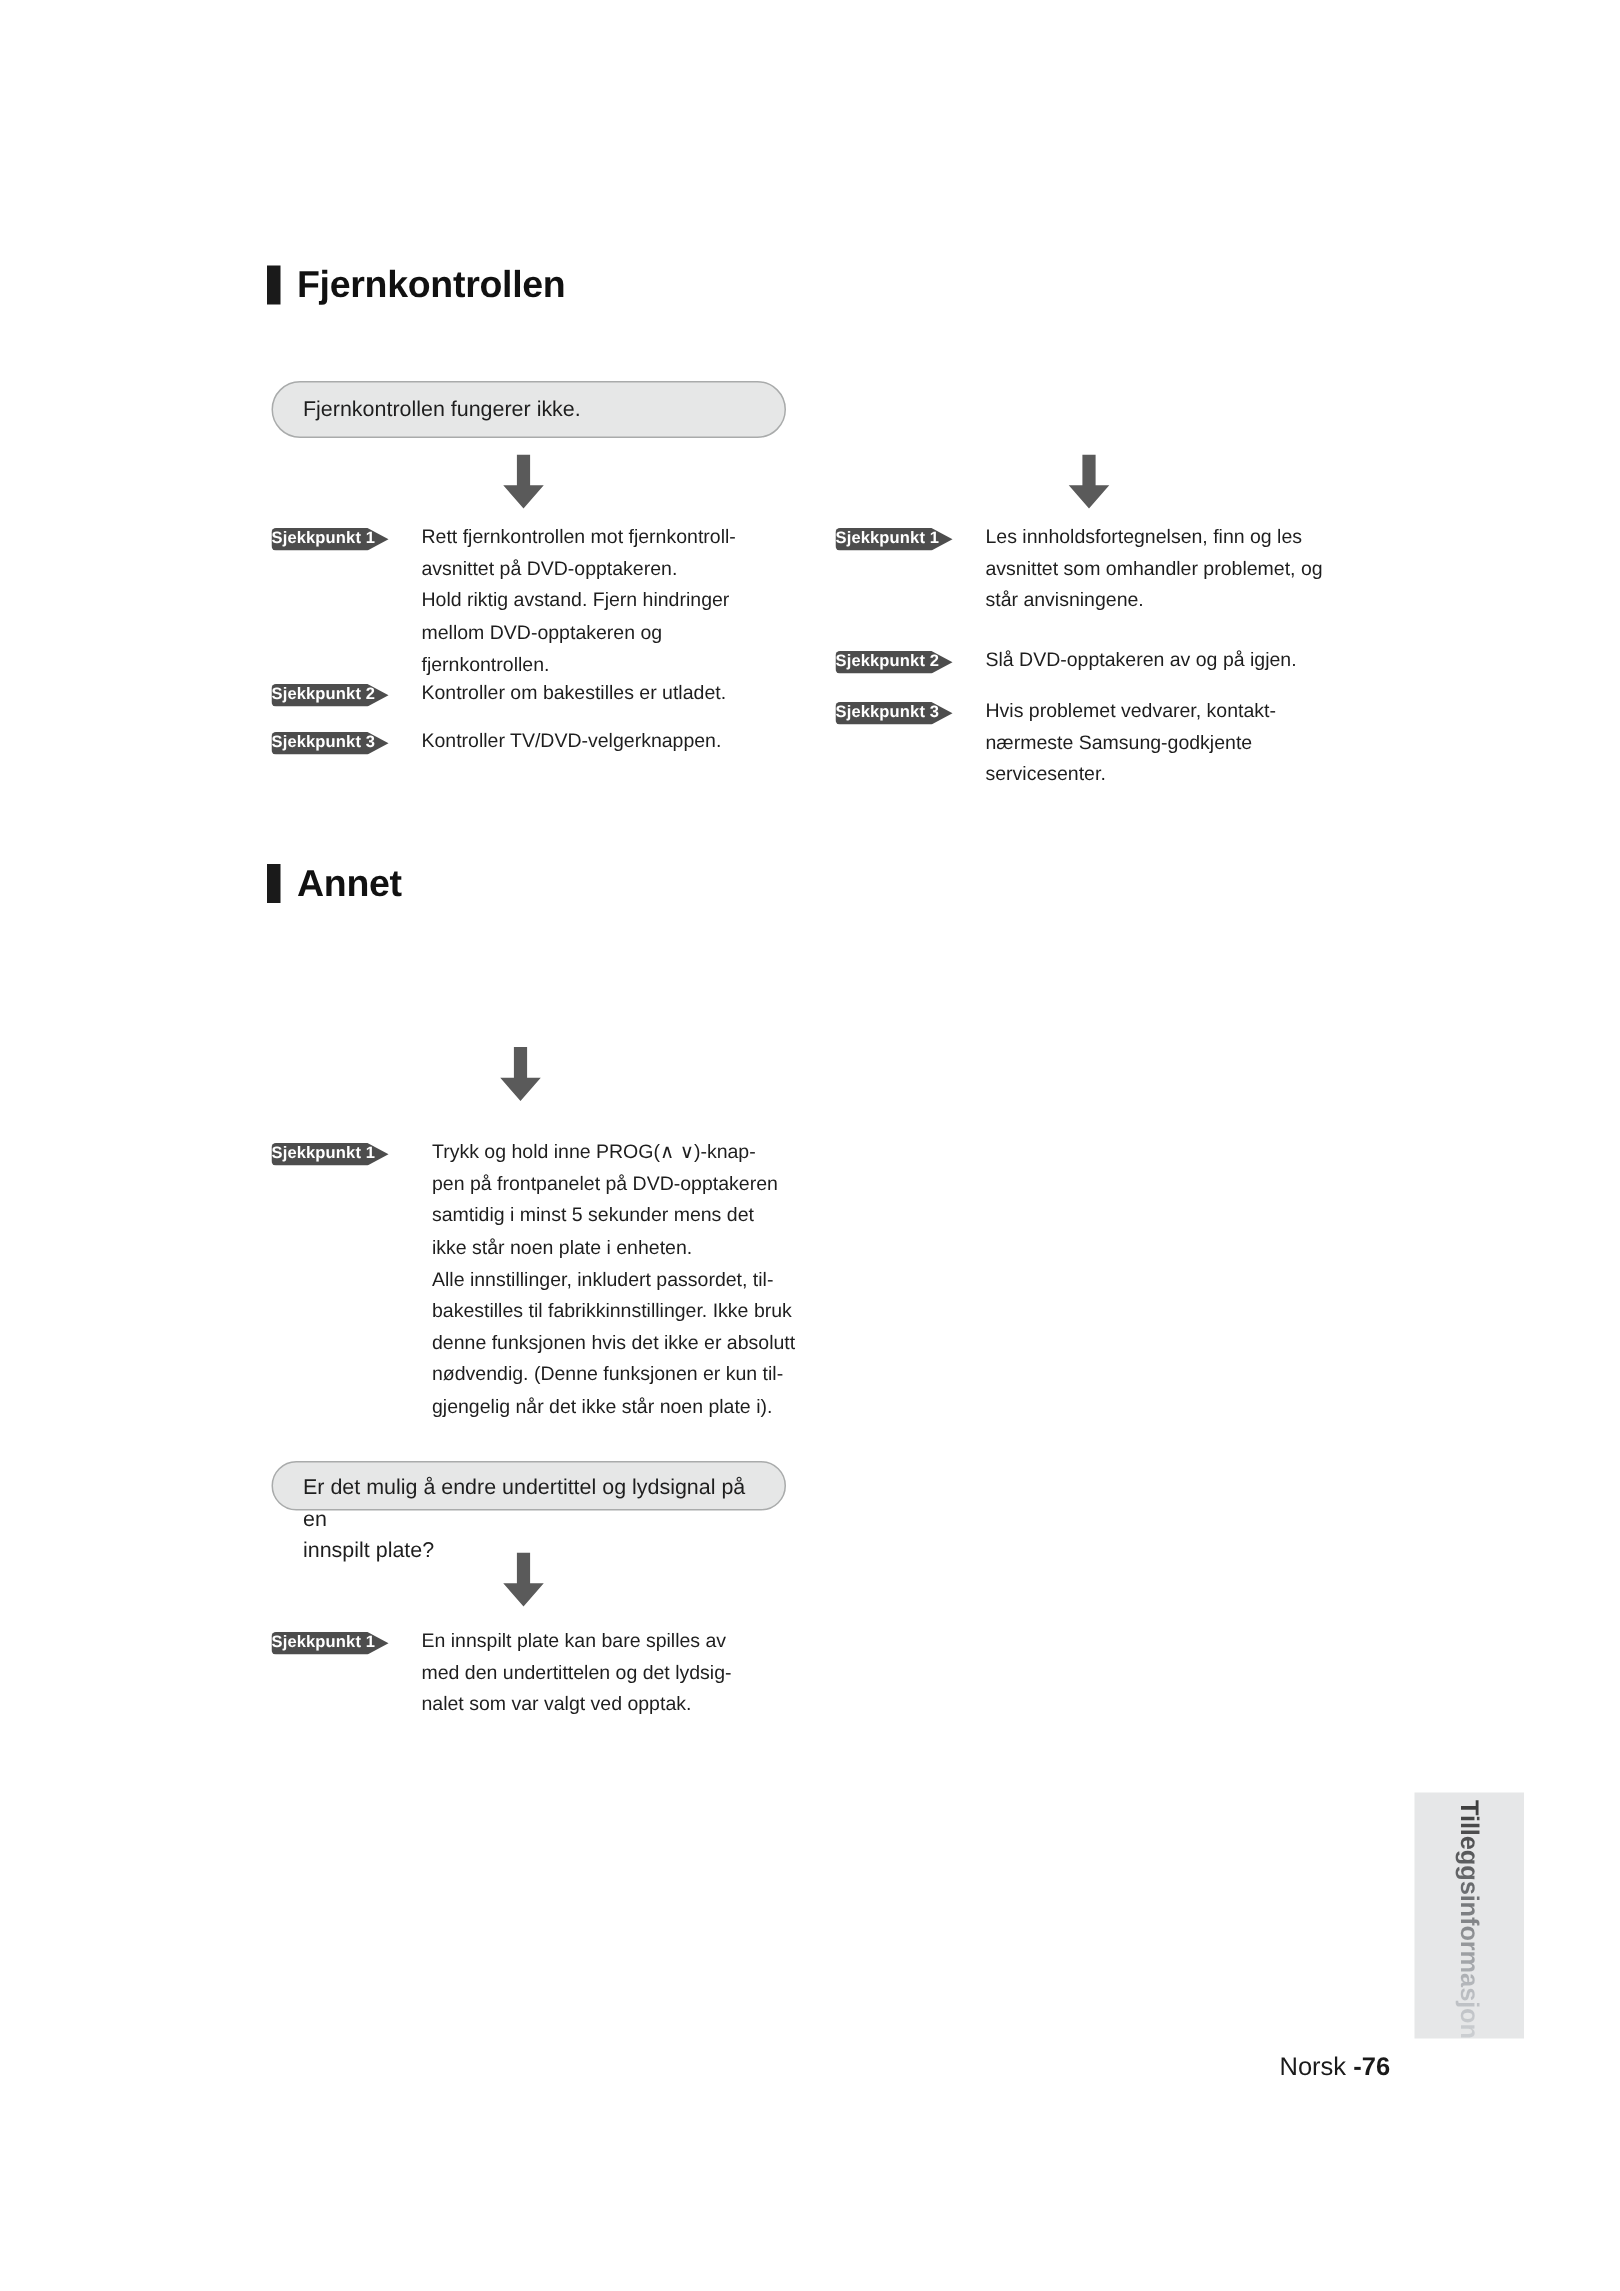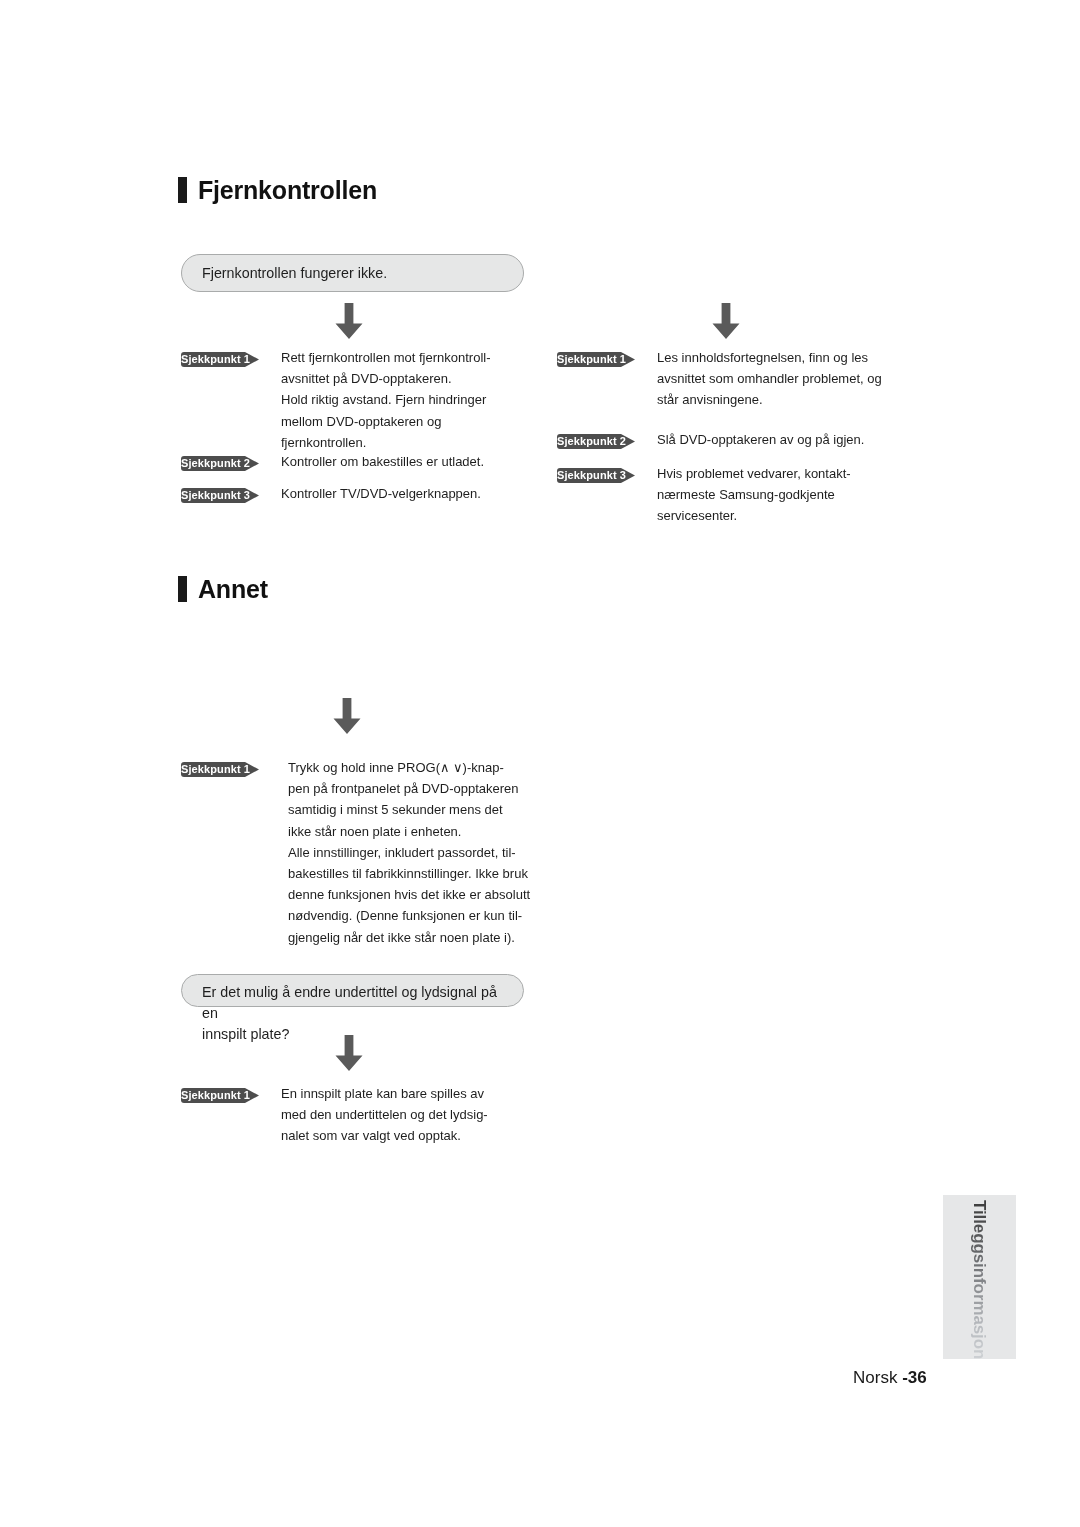--- a/index.html
+++ b/index.html
@@ -306,16 +306,16 @@
       <p>med den undertittelen og det lydsig-</p>
       <p>nalet som var valgt ved opptak.</p>
     </div>
   </div>
 
   <div class="side-tab" style="left:943px; top:1195px; width:73px; height:164px;">
     <span class="tab-label" style="left:52px; top:5px;">Tilleggsinformasjon</span>
   </div>
 
   <div class="footer" style="left:853px; top:1368px;">
-    <span>Norsk</span><span> </span><span class="pg">-36</span>
+    <span>Norsk</span><span> </span><span class="pg">-76</span>
   </div>
 
 </div>
 
 </body></html>

